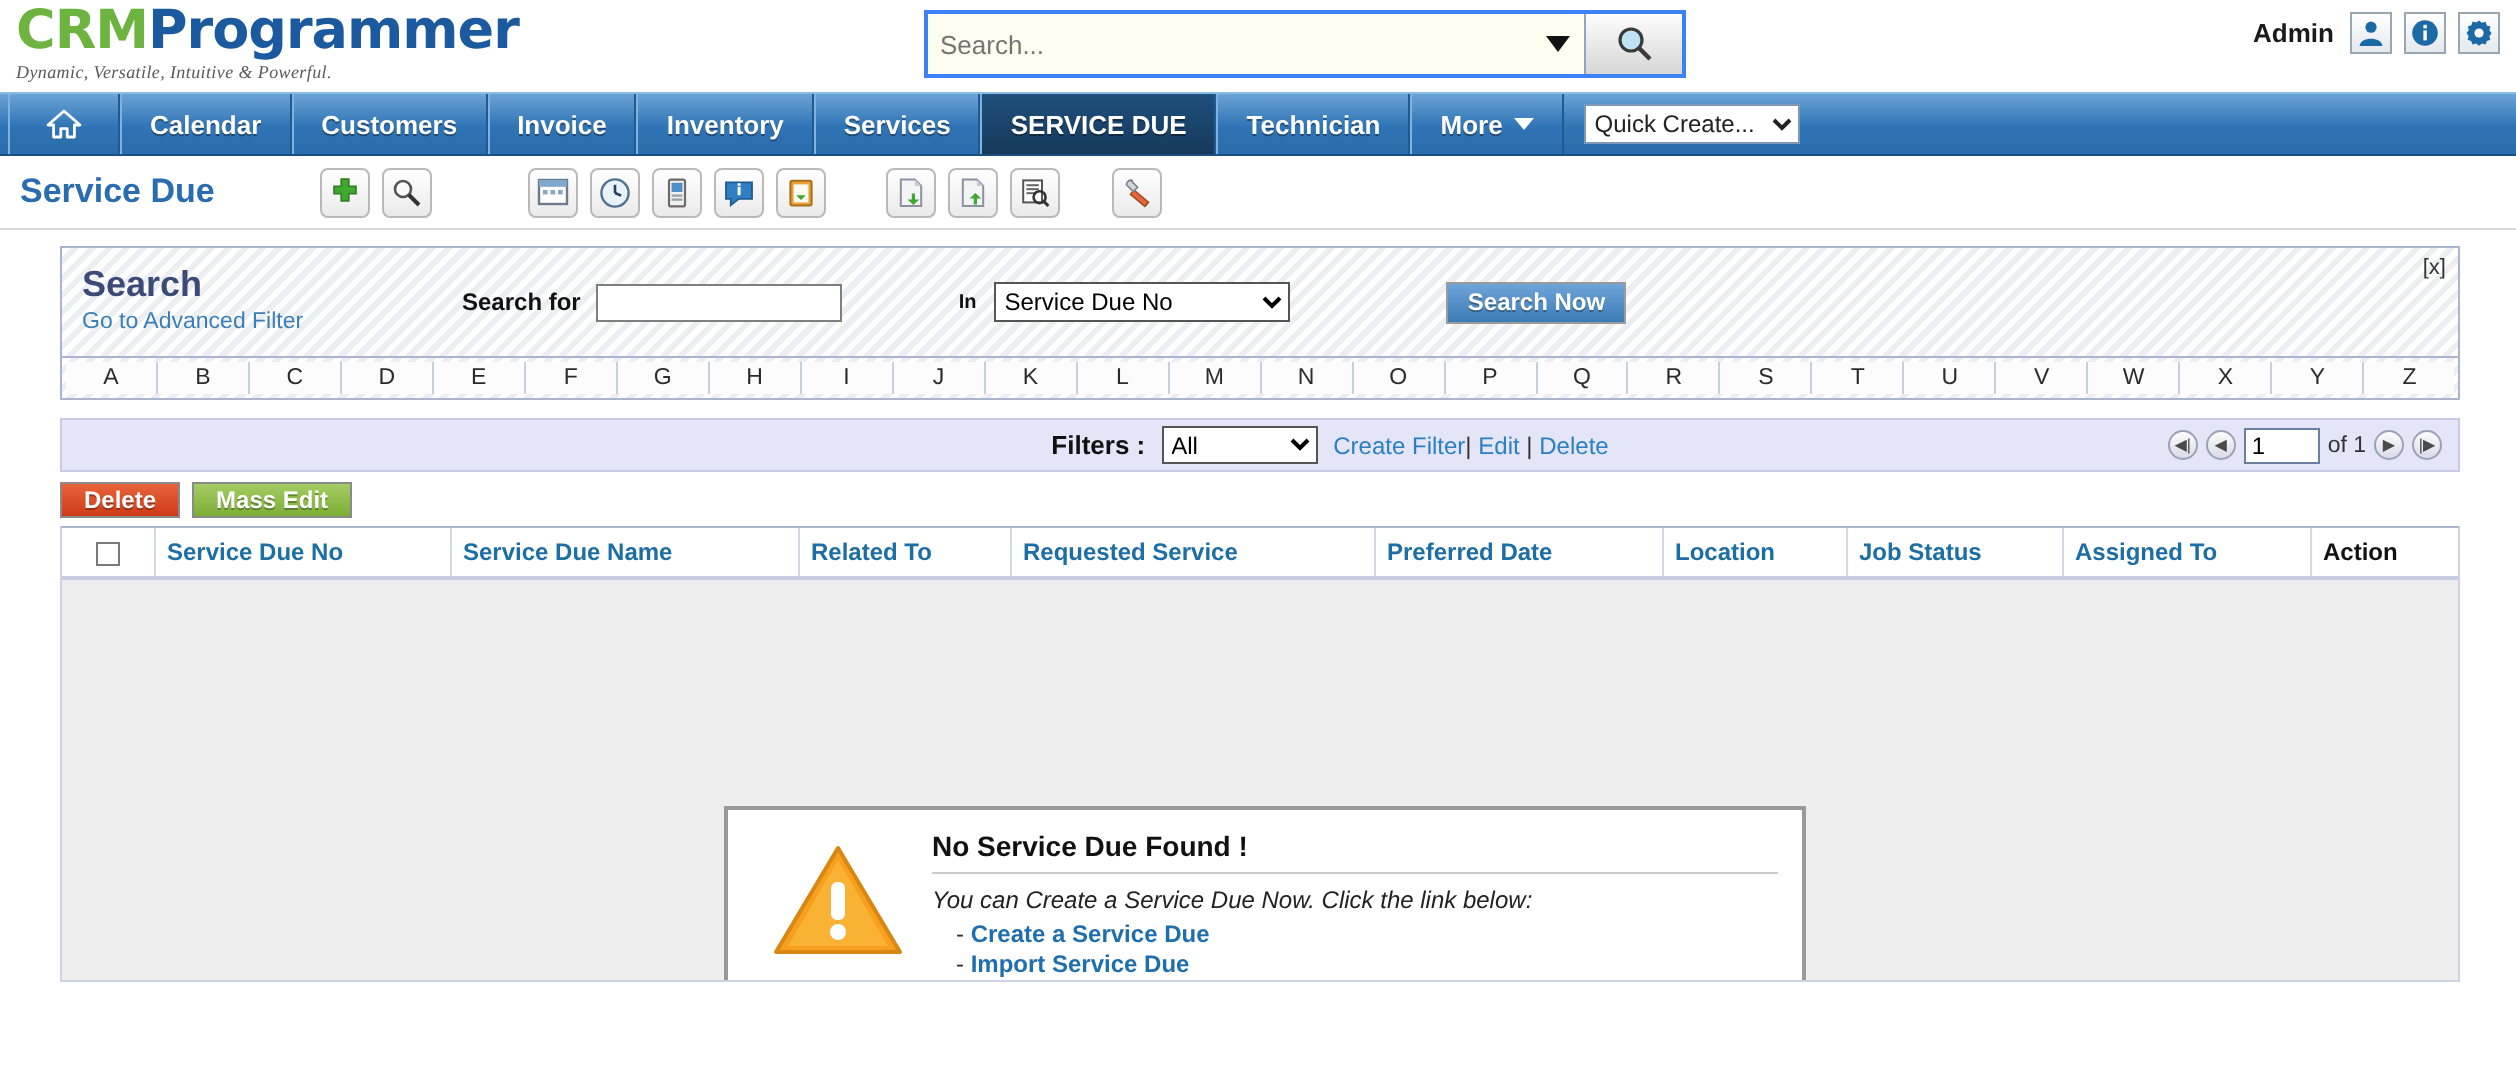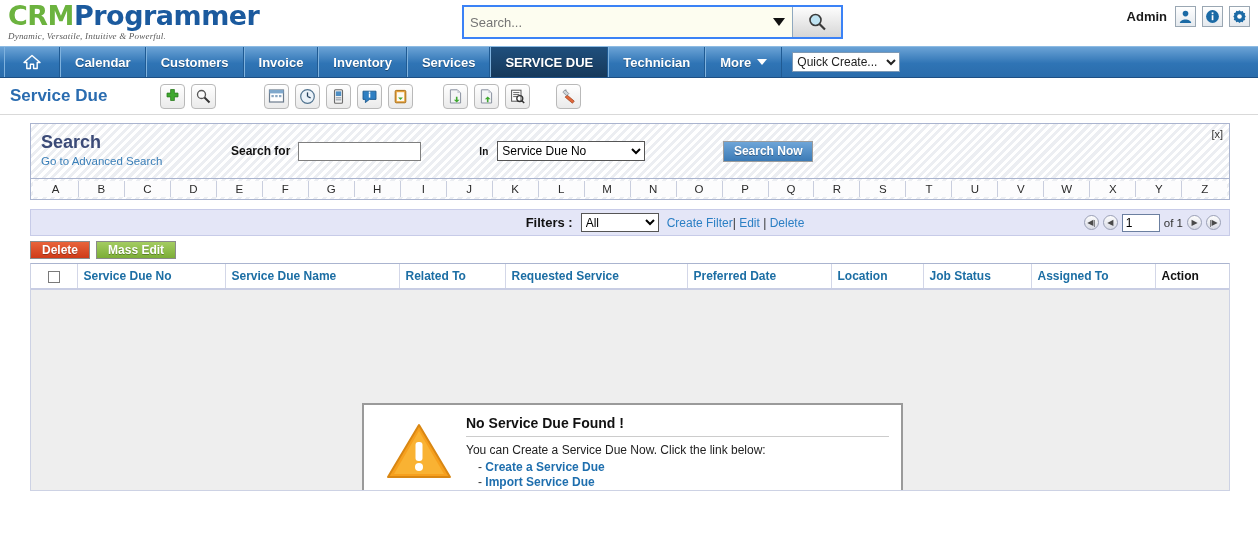--- a/index.html
+++ b/index.html
@@ -444,20 +444,21 @@
     font-weight: bold;
     color: #111;
     padding-bottom: 5px;
     border-bottom: 1px solid #cccccc;
     margin-bottom: 6px;
   }
   .empty-text {
     font-size: 12px;
     color: #222;
     margin-bottom: 3px;
+    font-style: italic;
   }
   .empty-link-row {
     font-size: 12px;
     color: #333;
     padding-left: 12px;
     line-height: 15px;
   }
   .empty-link-row a {
     color: #1f6fae;
     font-weight: bold;
@@ -648,21 +649,21 @@
       </svg>
     </span>
   </div>
 </div>
 
 <div class="content">
 
   <div class="search-panel">
     <div class="sp-left">
       <div class="sp-title">Search</div>
-      <a class="sp-adv">Go to Advanced Search</a>
+      <a class="sp-adv">Go to Advanced Filter</a>
     </div>
     <span class="sp-label">Search for</span>
     <input class="sp-input" style="">
     <span class="sp-in-label">In</span>
     <select class="sp-select">
       <option>Service Due No</option>
     </select>
     <button class="sp-btn">Search Now</button>
     <span class="sp-close">[x]</span>
   </div>

